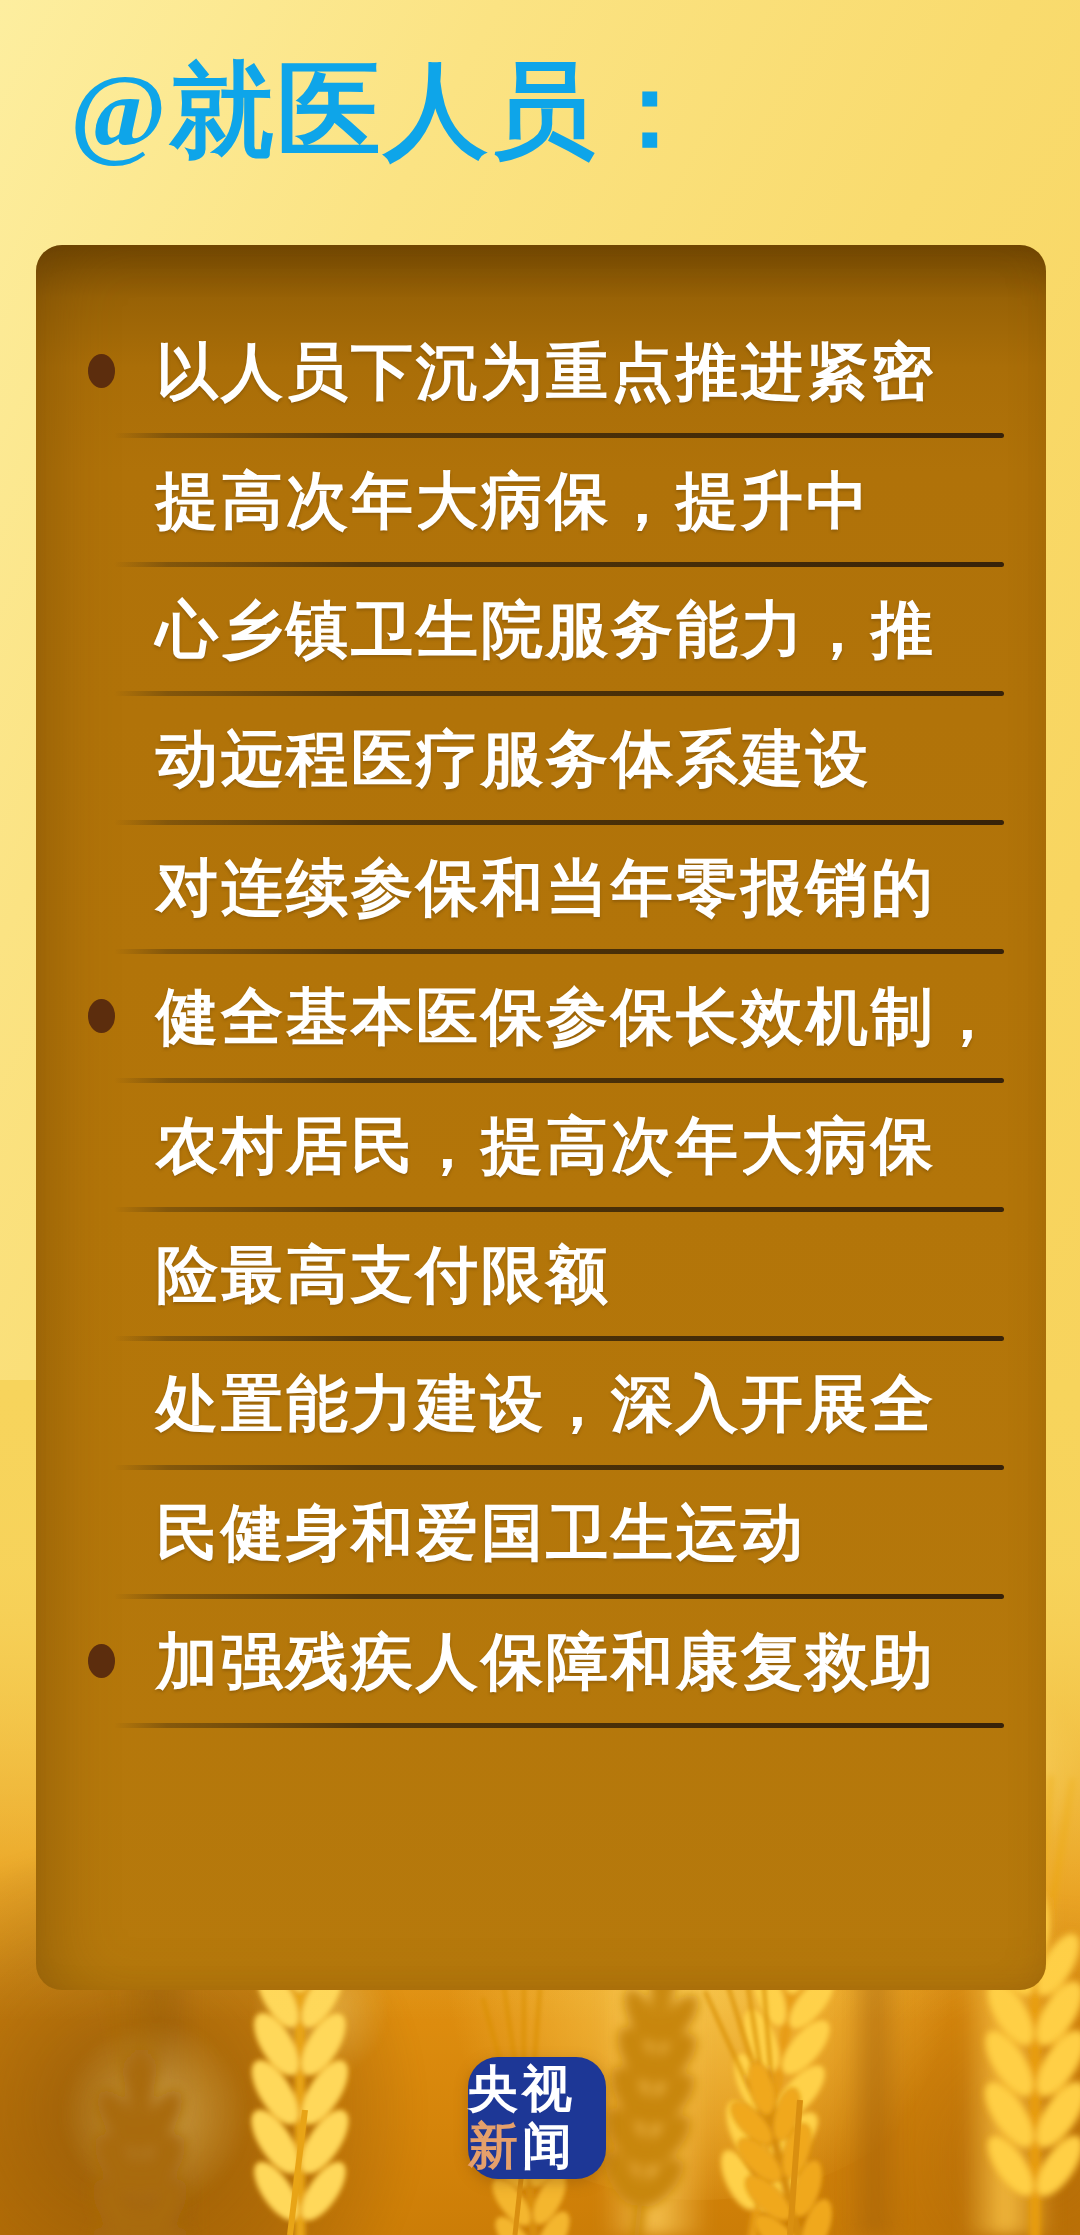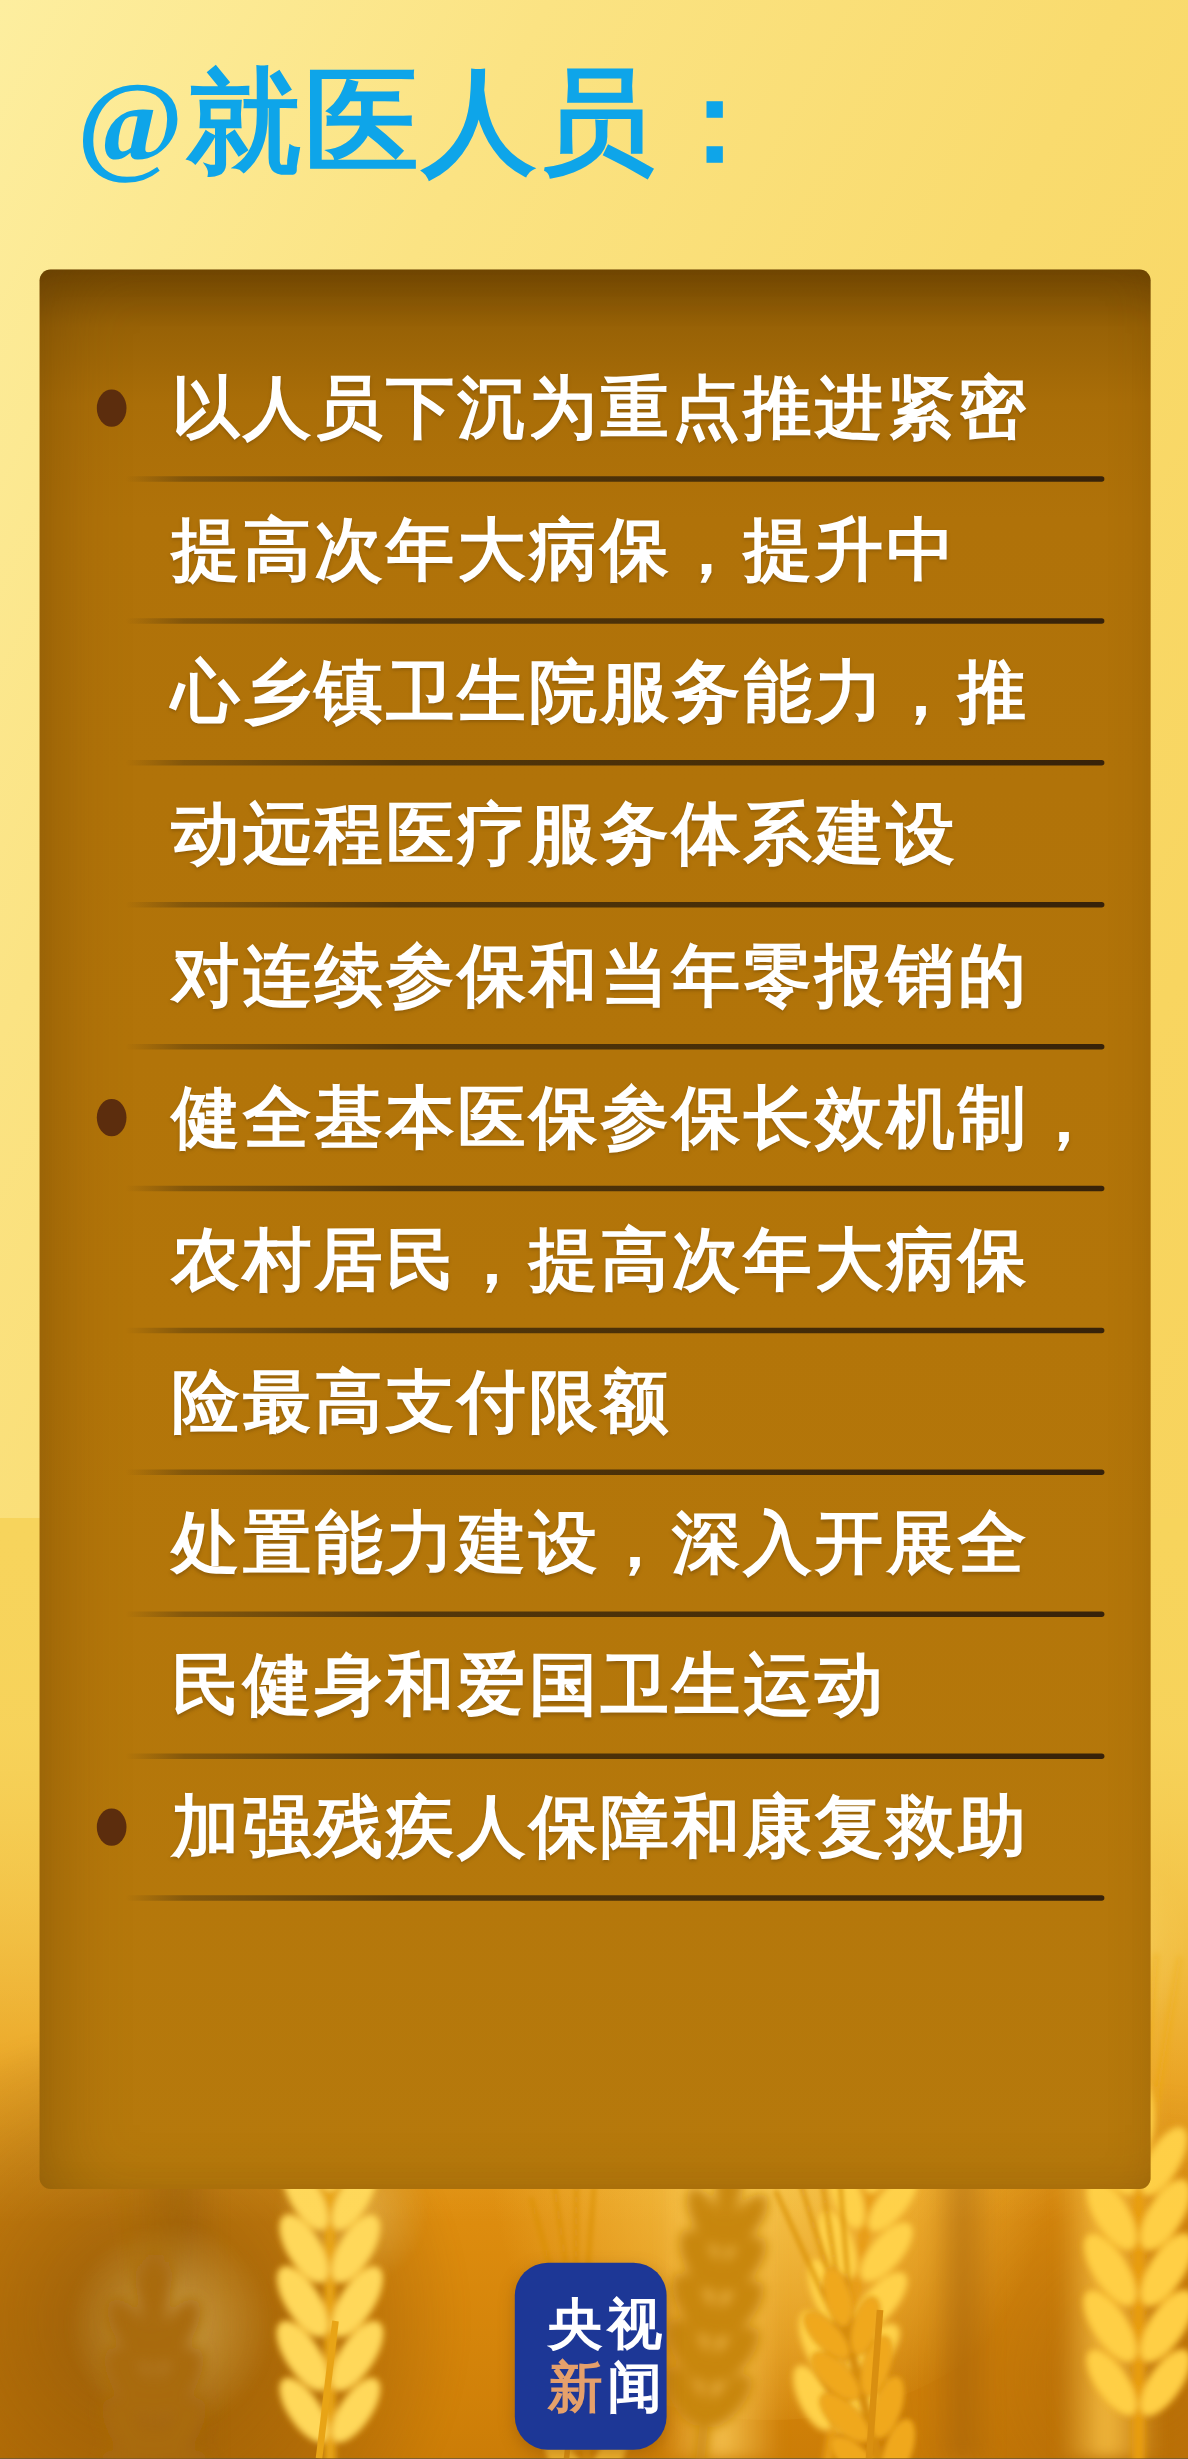--- a/index.html
+++ b/index.html
@@ -41,21 +41,21 @@
   
   .title{
     position:absolute;left:70px;top:42px;margin:0;
     font-family:"Liberation Serif","DejaVu Serif",serif;
     font-size:104px;font-weight:900;letter-spacing:3px;
     color:#0ea5e9;white-space:nowrap;
   }
   
   .card{
     position:absolute;left:36px;top:245px;width:1010px;height:1745px;
-    border-radius:10px;
+    border-radius:26px;
     background:linear-gradient(180deg,#744903 0%,#986206 3%,#aa6e08 7%,#b07209 13%,#b37509 55%,#b6790c 100%);
     box-shadow:inset 34px 0 70px -26px rgba(88,53,4,.38), inset -14px 0 50px -28px rgba(88,53,4,.30);
     padding:92px 40px 0 120px;box-sizing:border-box;
   }
   .row{position:relative;height:129px;}
   .row .txt{
     display:block;
     font-size:62px;font-weight:900;letter-spacing:3px;line-height:70px;
     color:#ffffff;white-space:nowrap;
     text-shadow:0 2px 3px rgba(90,55,5,.35);
@@ -63,23 +63,23 @@
   .sep{
     position:absolute;left:-42px;right:2px;top:96px;height:5px;border-radius:3px;
     background:linear-gradient(90deg,rgba(94,63,12,0) 0%,rgba(94,63,12,.55) 6%,rgba(74,49,10,.9) 28%,#462d08 62%,#372209 100%);
   }
   .dot{
     position:absolute;left:-68px;top:17px;width:27px;height:34px;border-radius:50%;
     background:#5c2d0d;
   }
   
   .logo{
-    position:absolute;left:468px;top:2057px;width:138px;height:170px;
+    position:absolute;left:468px;top:2057px;width:138px;height:122px;
     border-radius:30px;background:#1d3796;
-    display:flex;flex-direction:column;align-items:flex-end;justify-content:center;
+    display:flex;flex-direction:column;align-items:flex-start;justify-content:center;
     box-shadow:0 4px 14px rgba(120,70,10,.35);
   }
   .logo-row{
     font-size:50px;line-height:57px;font-weight:900;letter-spacing:4px;
     color:#ffffff;white-space:nowrap;
   }
   .logo-row .accent{color:#e5a06b;}
 </style>
 </head>
 <body>

